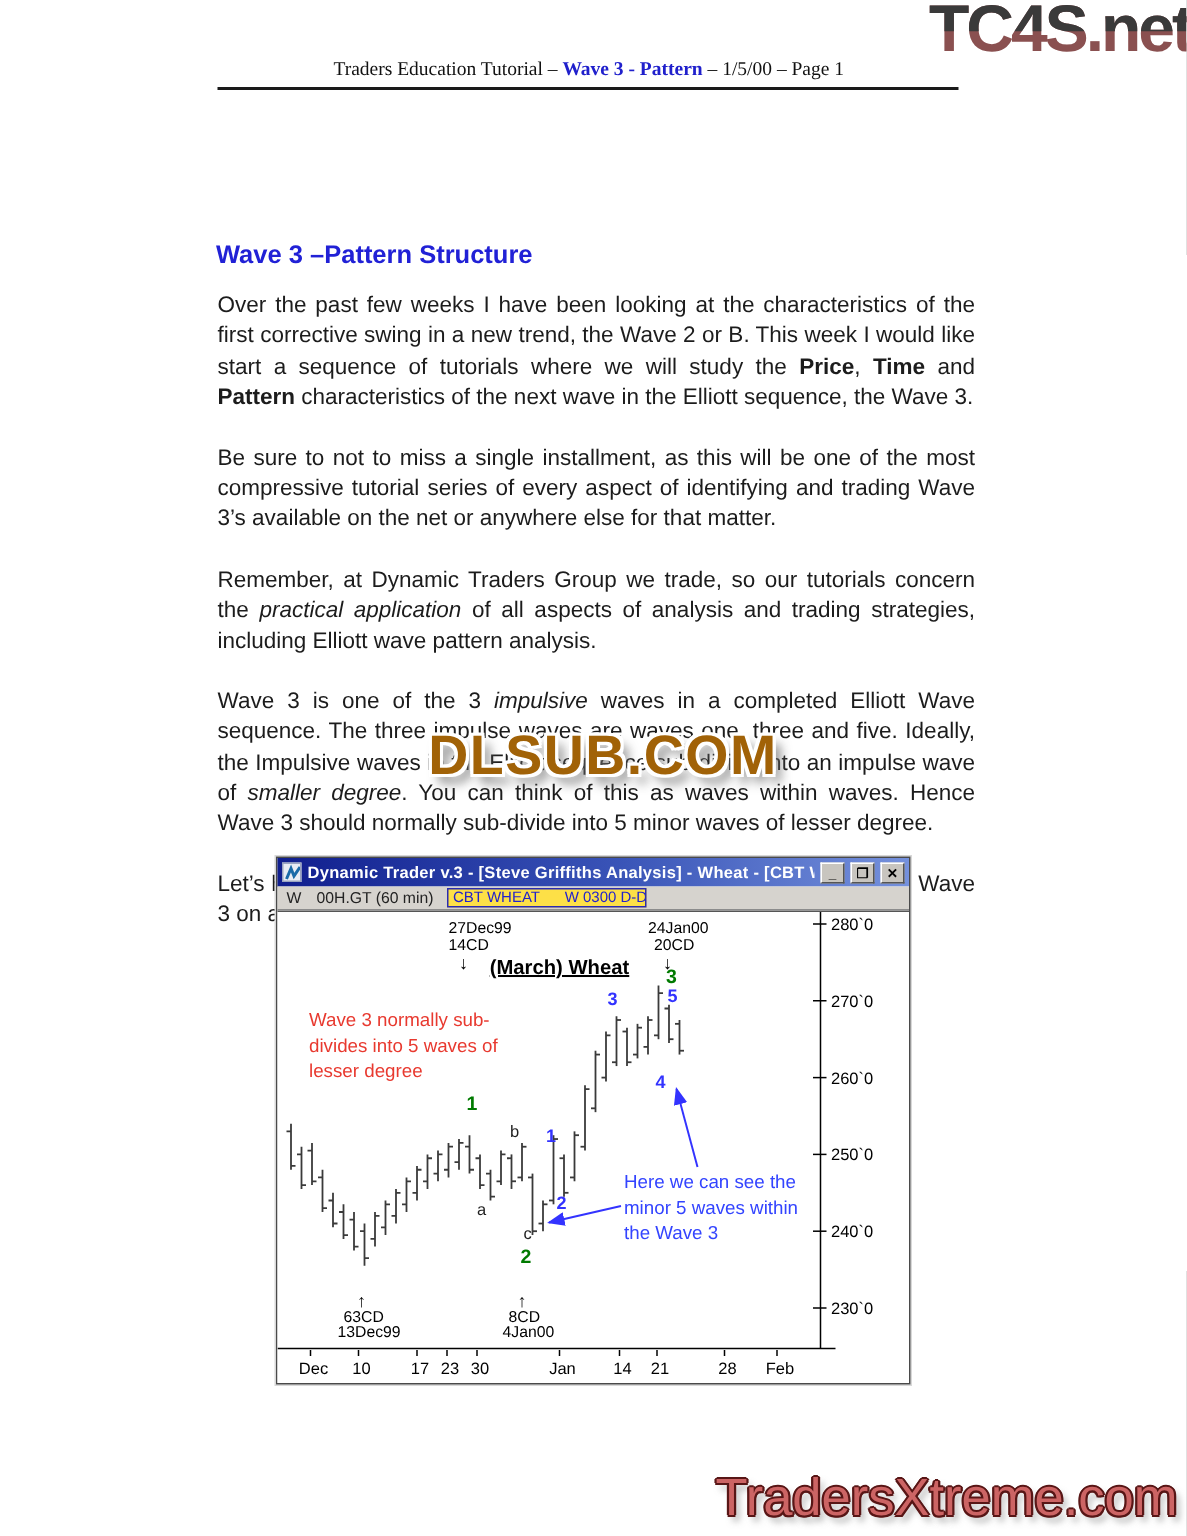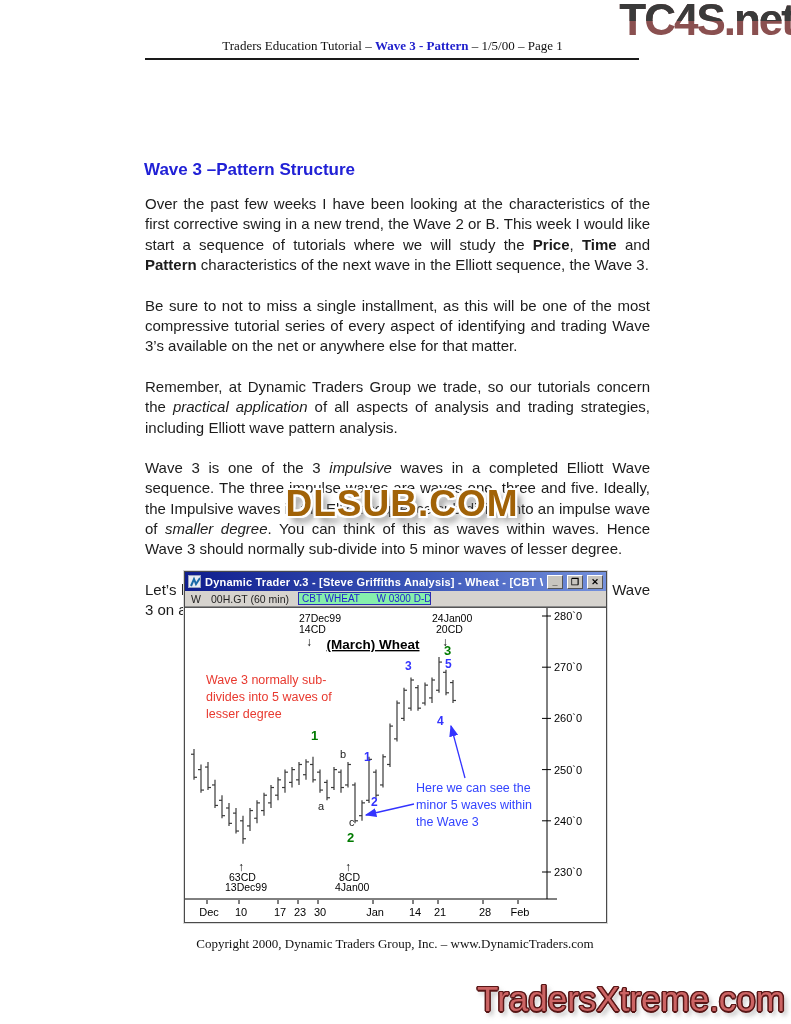--- a/index.html
+++ b/index.html
@@ -40,21 +40,21 @@
                  display:flex; align-items:center; padding:0 3px; gap:4px; }
   .dt-title { color:#fff; font-weight:bold; font-size:11px; white-space:nowrap; overflow:hidden;
               flex:1; letter-spacing:0.2px; }
   .dt-btn { width:16px; height:14px; background:#c8c5bf; border:1px solid;
             border-color:#ffffff #545454 #545454 #ffffff; font-size:9px; line-height:12px;
             text-align:center; color:#000; font-weight:bold; flex:0 0 auto; }
   .dt-toolbar { height:16px; background:#d6d3ce; border-bottom:1px solid #8c8c8c;
                 display:flex; align-items:center; font-size:10.5px; color:#222; position:relative; }
   .tb-w { position:absolute; left:6px; }
   .tb-tf { position:absolute; left:26px; }
-  .tb-contract { position:absolute; left:113px; width:133px; height:13px; background:#86efac;
+  .tb-contract { position:absolute; left:113px; width:133px; height:13px; background:#fde047;
                  border:1px solid #2b2bb0; color:#2222cc; font-size:10px; line-height:11px;
                  padding-left:3px; white-space:pre; overflow:hidden; }
   .dt-chart { position:relative; width:421px; height:315px; background:#fff; border-top:1px solid #555; }
 
   
   .copyright { position:absolute; top:936px; left:145px; width:500px; text-align:center;
                font-family:"Liberation Serif", serif; font-size:13px; color:#111; }
   .txtreme { position:absolute; top:979px; right:6px; font-size:35px; font-weight:normal;
              letter-spacing:0; color:#cc6464;
              text-shadow:-1.5px 0 0 #581616, 1.5px 0 0 #581616, 0 -1.5px 0 #581616, 0 1.5px 0 #581616,
@@ -297,16 +297,15 @@
             <text x="150" y="283" font-size="10.5" fill="#000000" text-anchor="start" font-weight="normal" font-family="&quot;Liberation Sans&quot;, sans-serif">4Jan00</text>
           </g>
           <g>
             <line x1="280" y1="170" x2="266" y2="118" stroke="#3333ff" stroke-width="1.3" marker-end="url(#arrblue)"></line>
             <line x1="229" y1="196" x2="181" y2="207" stroke="#3333ff" stroke-width="1.3" marker-end="url(#arrblue)"></line>
           </g>
         </svg>
     </div>
   </div>
 
-  <div class="copyright">Copyright 2000, Dynamic Traders Group, Inc. – www.DynamicTraders.com</div>
   <div class="txtreme">TradersXtreme.com</div>
 
 </div>
 
 </body></html>

